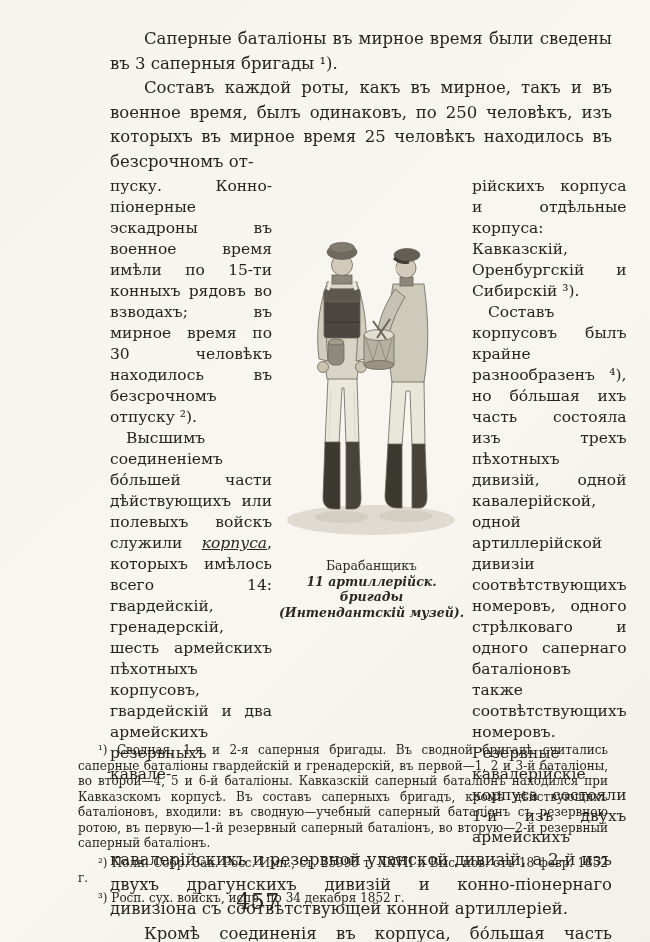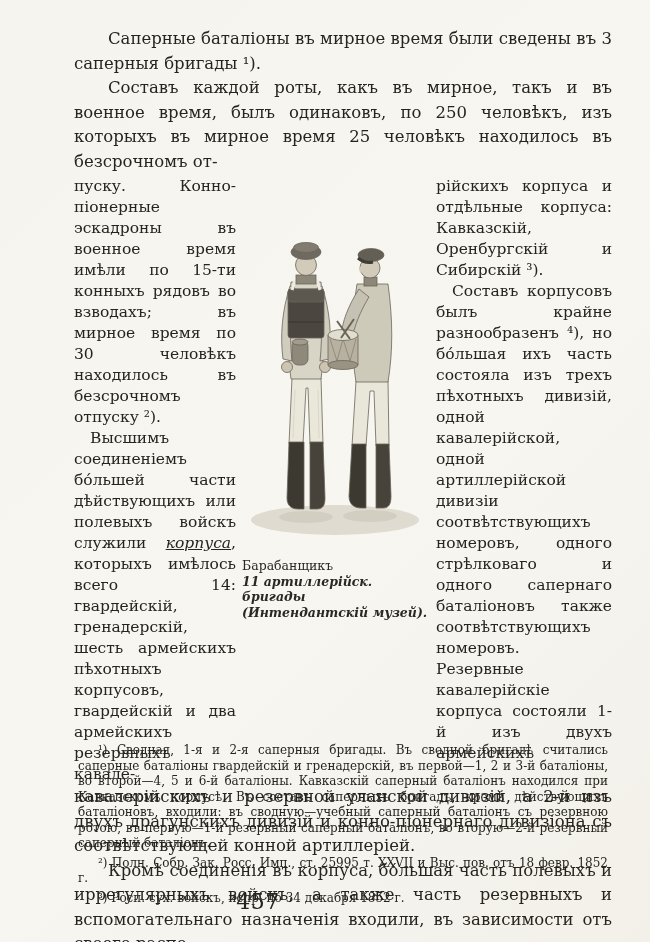--- a/index.html
+++ b/index.html
@@ -6,21 +6,21 @@
   html, body { margin: 0; padding: 0; background: #d8d6d0; }
 
   .page {
     position: relative;
     width: 650px;
     height: 942px;
     margin: 0 auto;
     background: linear-gradient(135deg, #f6f4ee 0%, #f8f6f1 55%, #f2f0e9 100%);
     color: #27241e;
     font-family: "DejaVu Serif", "Liberation Serif", serif;
-    padding: 27px 38px 0 74px;
+    padding: 27px 38px 0 110px;
     overflow: hidden;
   }
 
   .bt {
     margin: 0;
     font-size: 16.5px;
     line-height: 24.5px;
     text-align: justify;
     text-indent: 34px;
     hyphens: auto;
@@ -32,21 +32,21 @@
     font-size: 15.5px;
     line-height: 21px;
     text-align: justify;
     hyphens: auto;
   }
   .col p { margin: 0; }
   .col p.indent { text-indent: 16px; }
   .col-left  { width: 162px; flex: 0 0 auto; }
   .col-right { flex: 1 1 auto; }
 
-  figure.figure { margin: 0 7px 0 6px; padding: 0; flex: 0 0 auto; width: 187px; }
+  figure.figure { margin: 0 7px 0 6px; padding: 0; flex: 0 0 auto; width: 187px; text-align: center; }
   .figcap { margin-top: 6px; font-size: 12.5px; line-height: 15.5px; color: #2b2822; }
   .figcap .it { font-style: italic; font-weight: bold; }
 
   i.em { font-style: italic; text-decoration: underline; }
 
   .footnotes {
     position: absolute;
     left: 74px;
     right: 38px;
     top: 739px;

